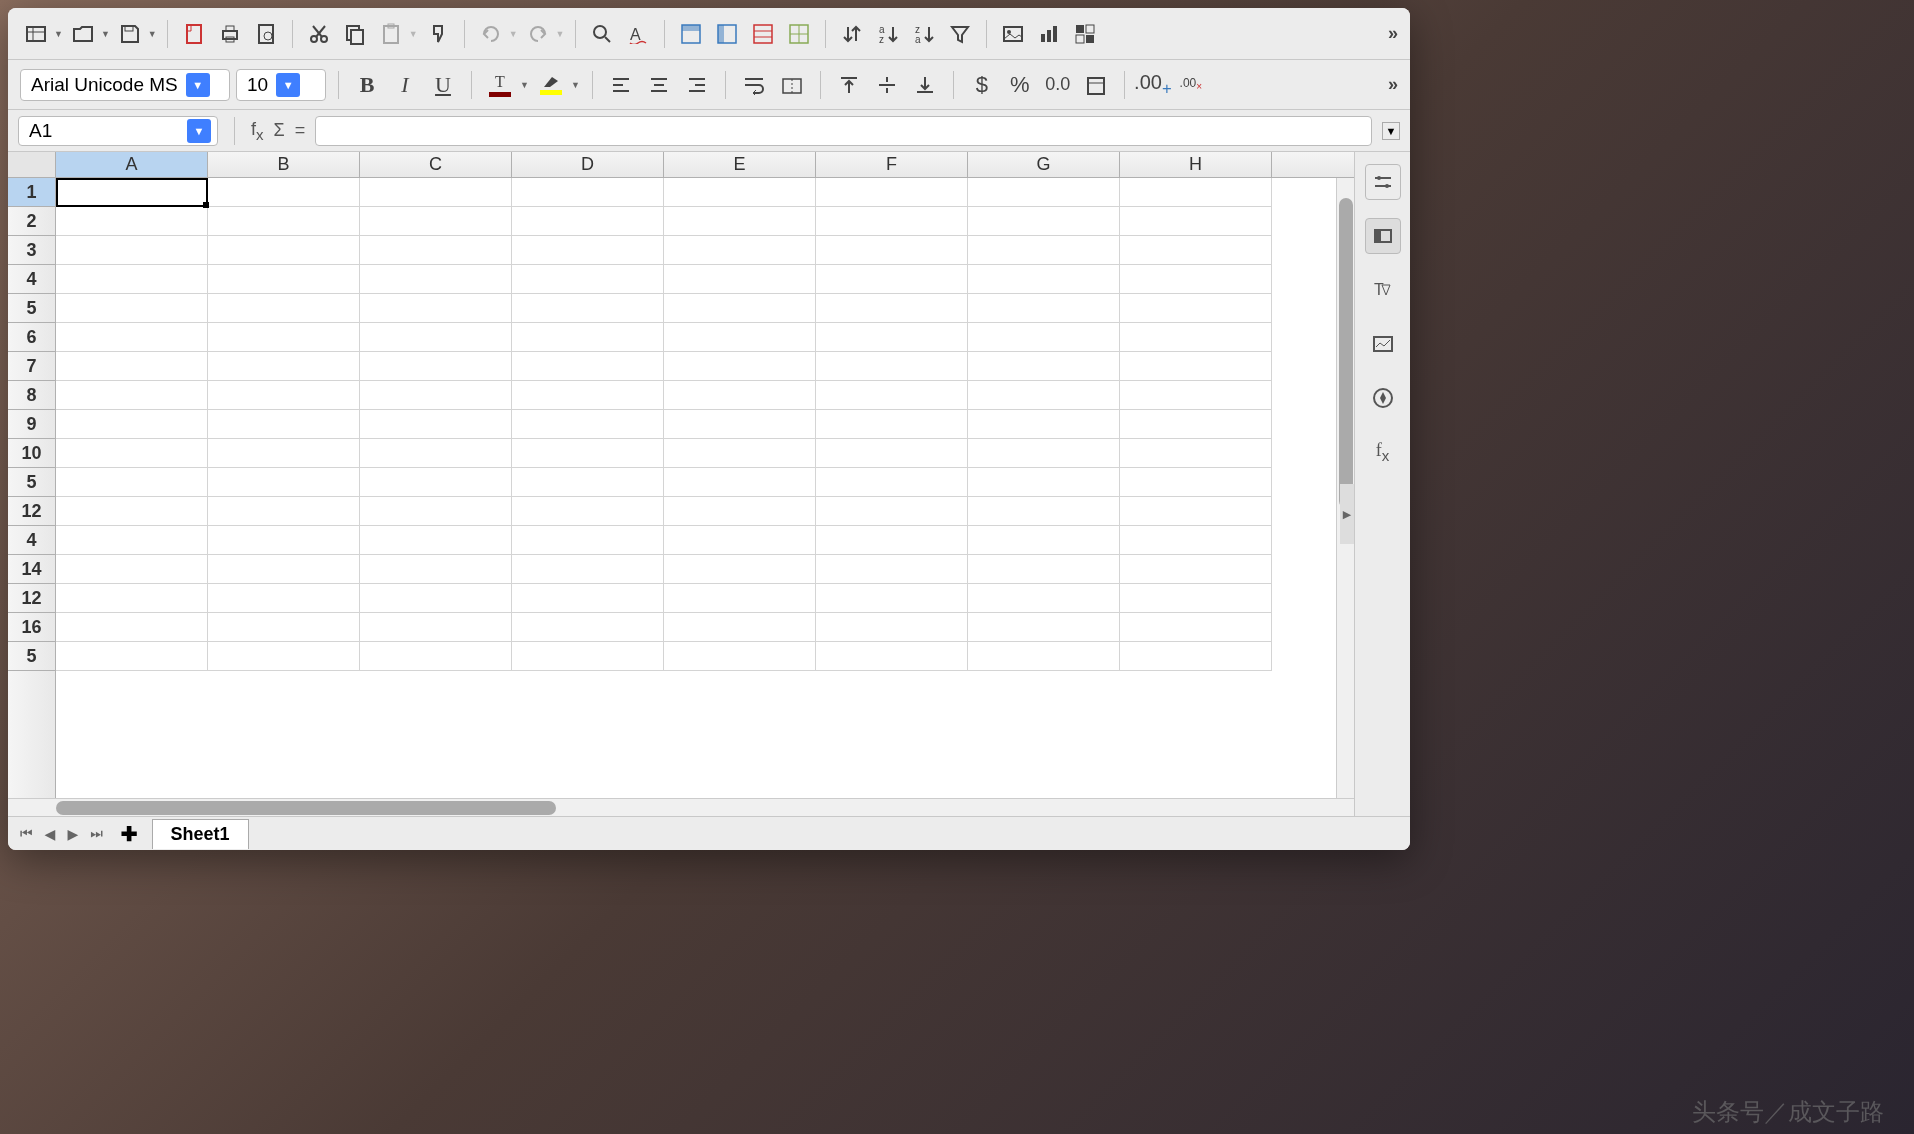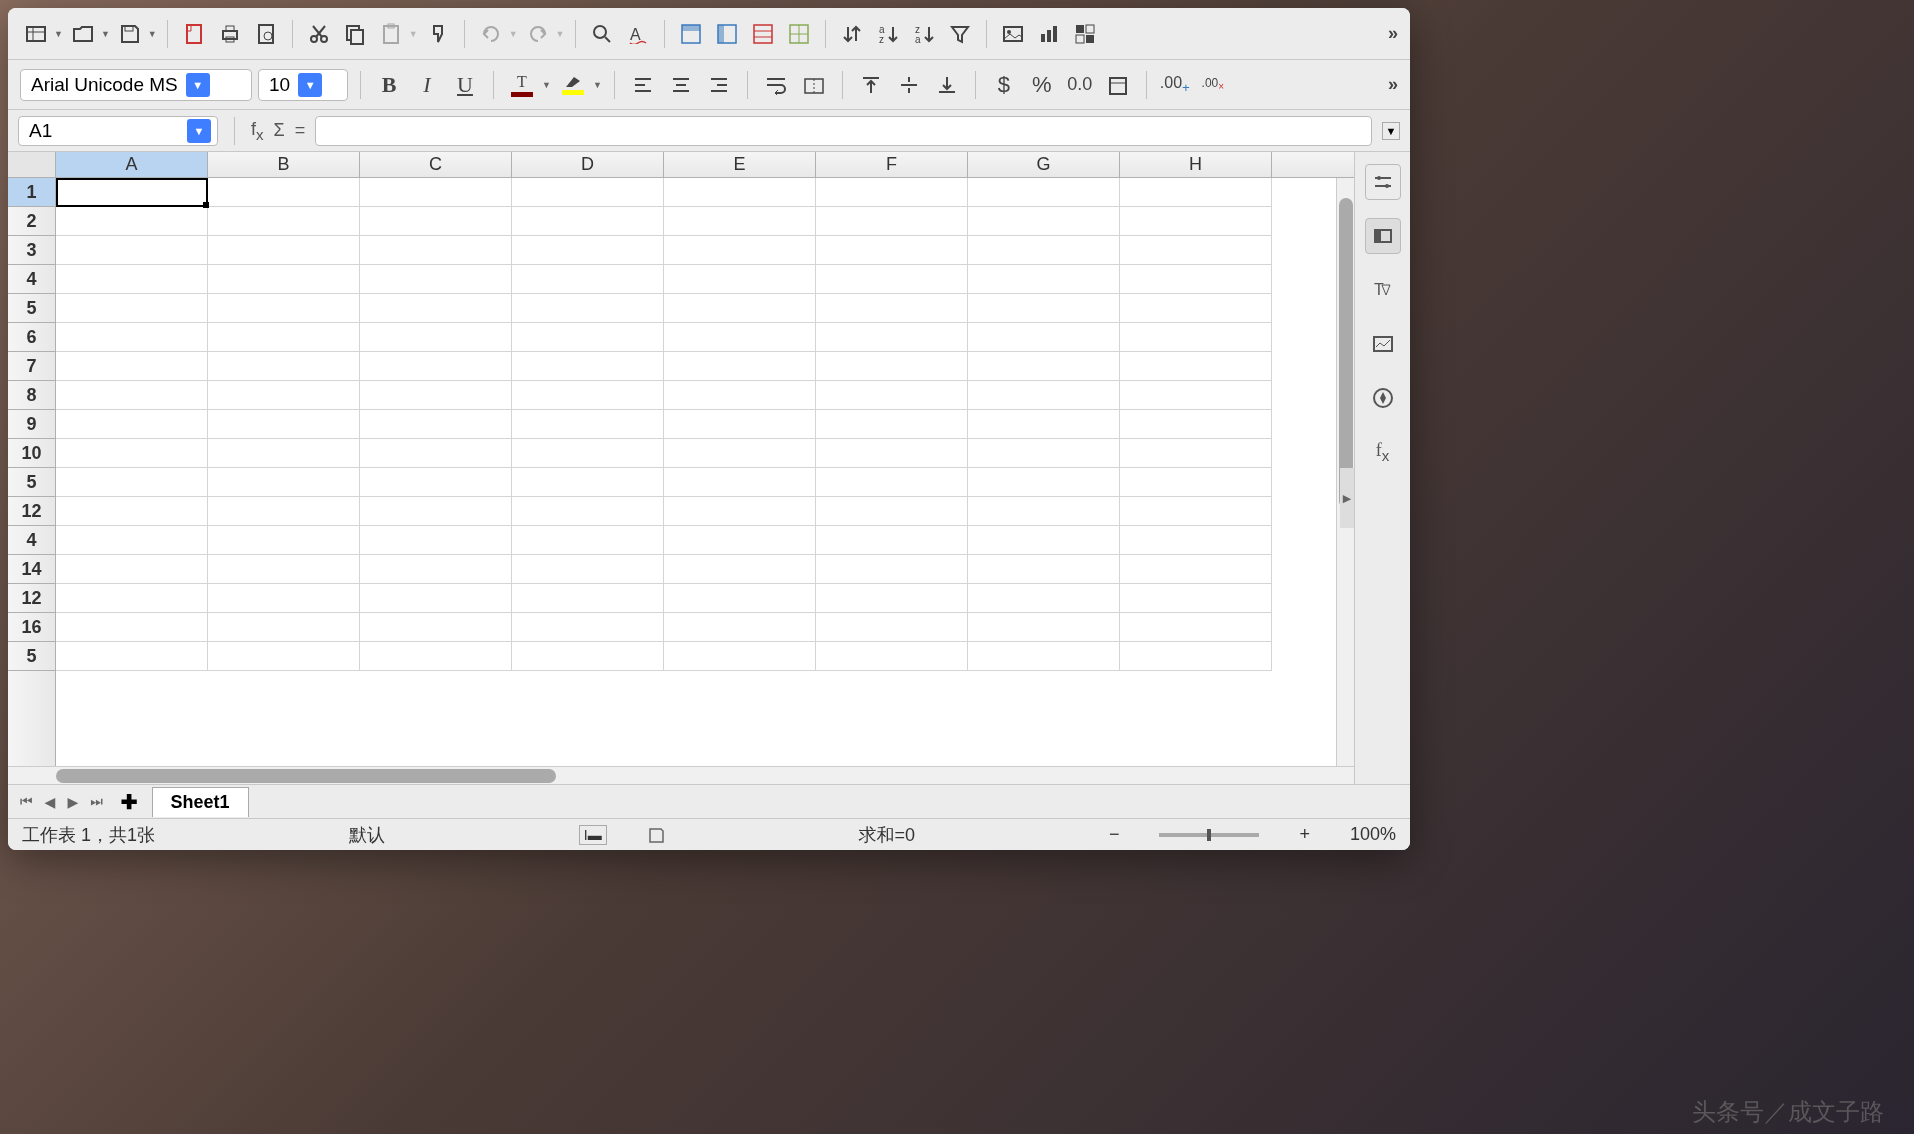--- a/index.html
+++ b/index.html
@@ -237,21 +237,21 @@
           <rect x="3" y="3" width="8" height="8" fill="#444"></rect>
           <rect x="13" y="3" width="8" height="8" fill="none" stroke="#444"></rect>
           <rect x="3" y="13" width="8" height="8" fill="none" stroke="#444"></rect>
           <rect x="13" y="13" width="8" height="8" fill="#444"></rect>
         </svg>
       </div>
     <div class="chevrons">»</div>
   </div>
 
   <div class="fmtbar">
-    <div class="combo" style="width:232px">
+    <div class="combo" style="width:210px">
       <span>Arial Unicode MS</span>
       <div class="cbtn">▼</div>
     </div>
     <div class="combo" style="width:90px">
       <span>10</span>
       <div class="cbtn">▼</div>
     </div>
     <div class="tsep"></div>
     <div class="tbtn">
         <span style="font-weight:bold;font-size:22px;font-family:serif">B</span>
@@ -344,21 +344,21 @@
         <span style="font-size:18px">0.0</span>
       </div>
     <div class="tbtn">
         <svg width="22" height="22">
           <rect x="3" y="4" width="16" height="16" fill="none" stroke="#444" stroke-width="2"></rect>
           <line x1="3" y1="9" x2="19" y2="9" stroke="#444"></line>
         </svg>
       </div>
     <div class="tsep"></div>
     <div class="tbtn">
-        <span style="font-size:16px">.00<sub style="color:#3a7abd">+</sub></span>
+        <span style="font-size:20px">.00<sub style="color:#3a7abd">+</sub></span>
       </div>
     <div class="tbtn">
         <span style="font-size:12px">.00<sub style="color:#c33">×</sub></span>
       </div>
     <div class="chevrons">»</div>
   </div>
 
   <div class="formulabar">
     <div class="namebox">
       <span>A1</span>
@@ -632,37 +632,16 @@
 
   <div class="tabbar">
     <span class="tabnav">⏮</span>
     <span class="tabnav">◀</span>
     <span class="tabnav">▶</span>
     <span class="tabnav">⏭</span>
     <span class="addsheet">✚</span>
     <div class="sheet-tab">Sheet1</div>
   </div>
 
-  <div class="statusbar">
-    <span>工作表 1，共1张</span>
-    <span class="spacer"></span>
-    <span>默认</span>
-    <span class="spacer"></span>
-    <span style="font-size:14px;border:1px solid #aaa;padding:1px 4px">I▬</span>
-    <span>
-        <svg width="18" height="18">
-          <path d="M3 3 L14 3 L16 5 L16 16 L3 16 Z" fill="none" stroke="#666" stroke-width="1.5"></path>
-        </svg>
-      </span>
-    <span class="spacer"></span>
-    <span>求和=0</span>
-    <span class="spacer"></span>
-    <span>−</span>
-    <span style="display:inline-block;width:100px;height:4px;background:#aaa;position:relative">
-        <span style="position:absolute;left:48px;top:-4px;width:4px;height:12px;background:#555"></span>
-      </span>
-    <span>+</span>
-    <span>100%</span>
-  </div>
 
 </div>
 
 <div class="watermark">头条号／成文子路</div>
 
 </body></html>

